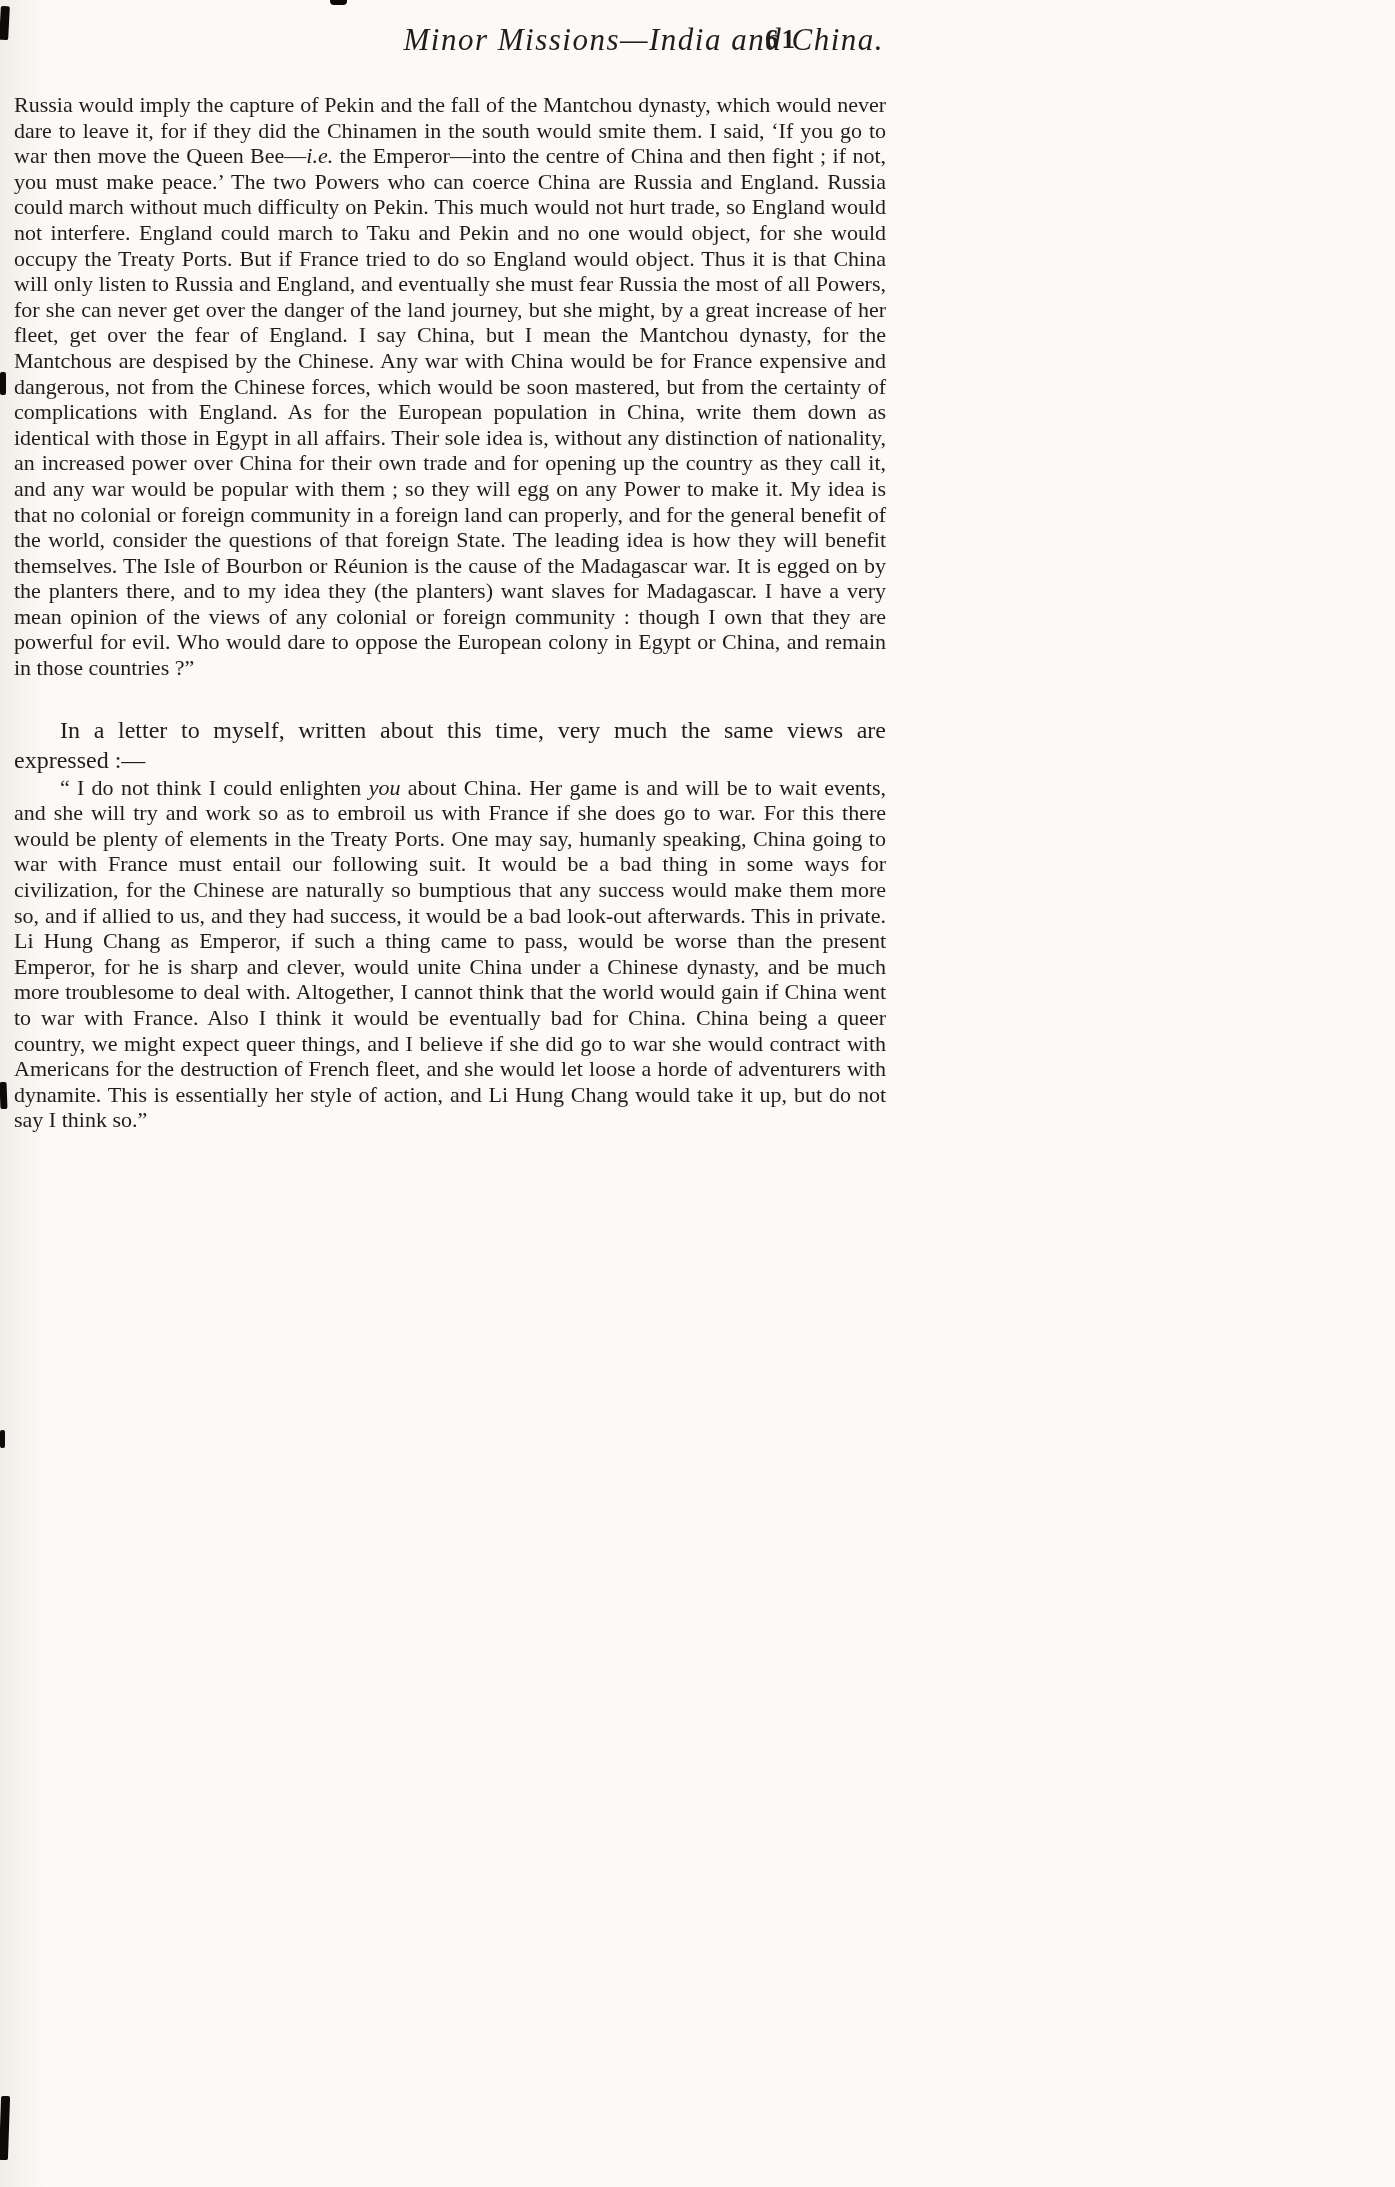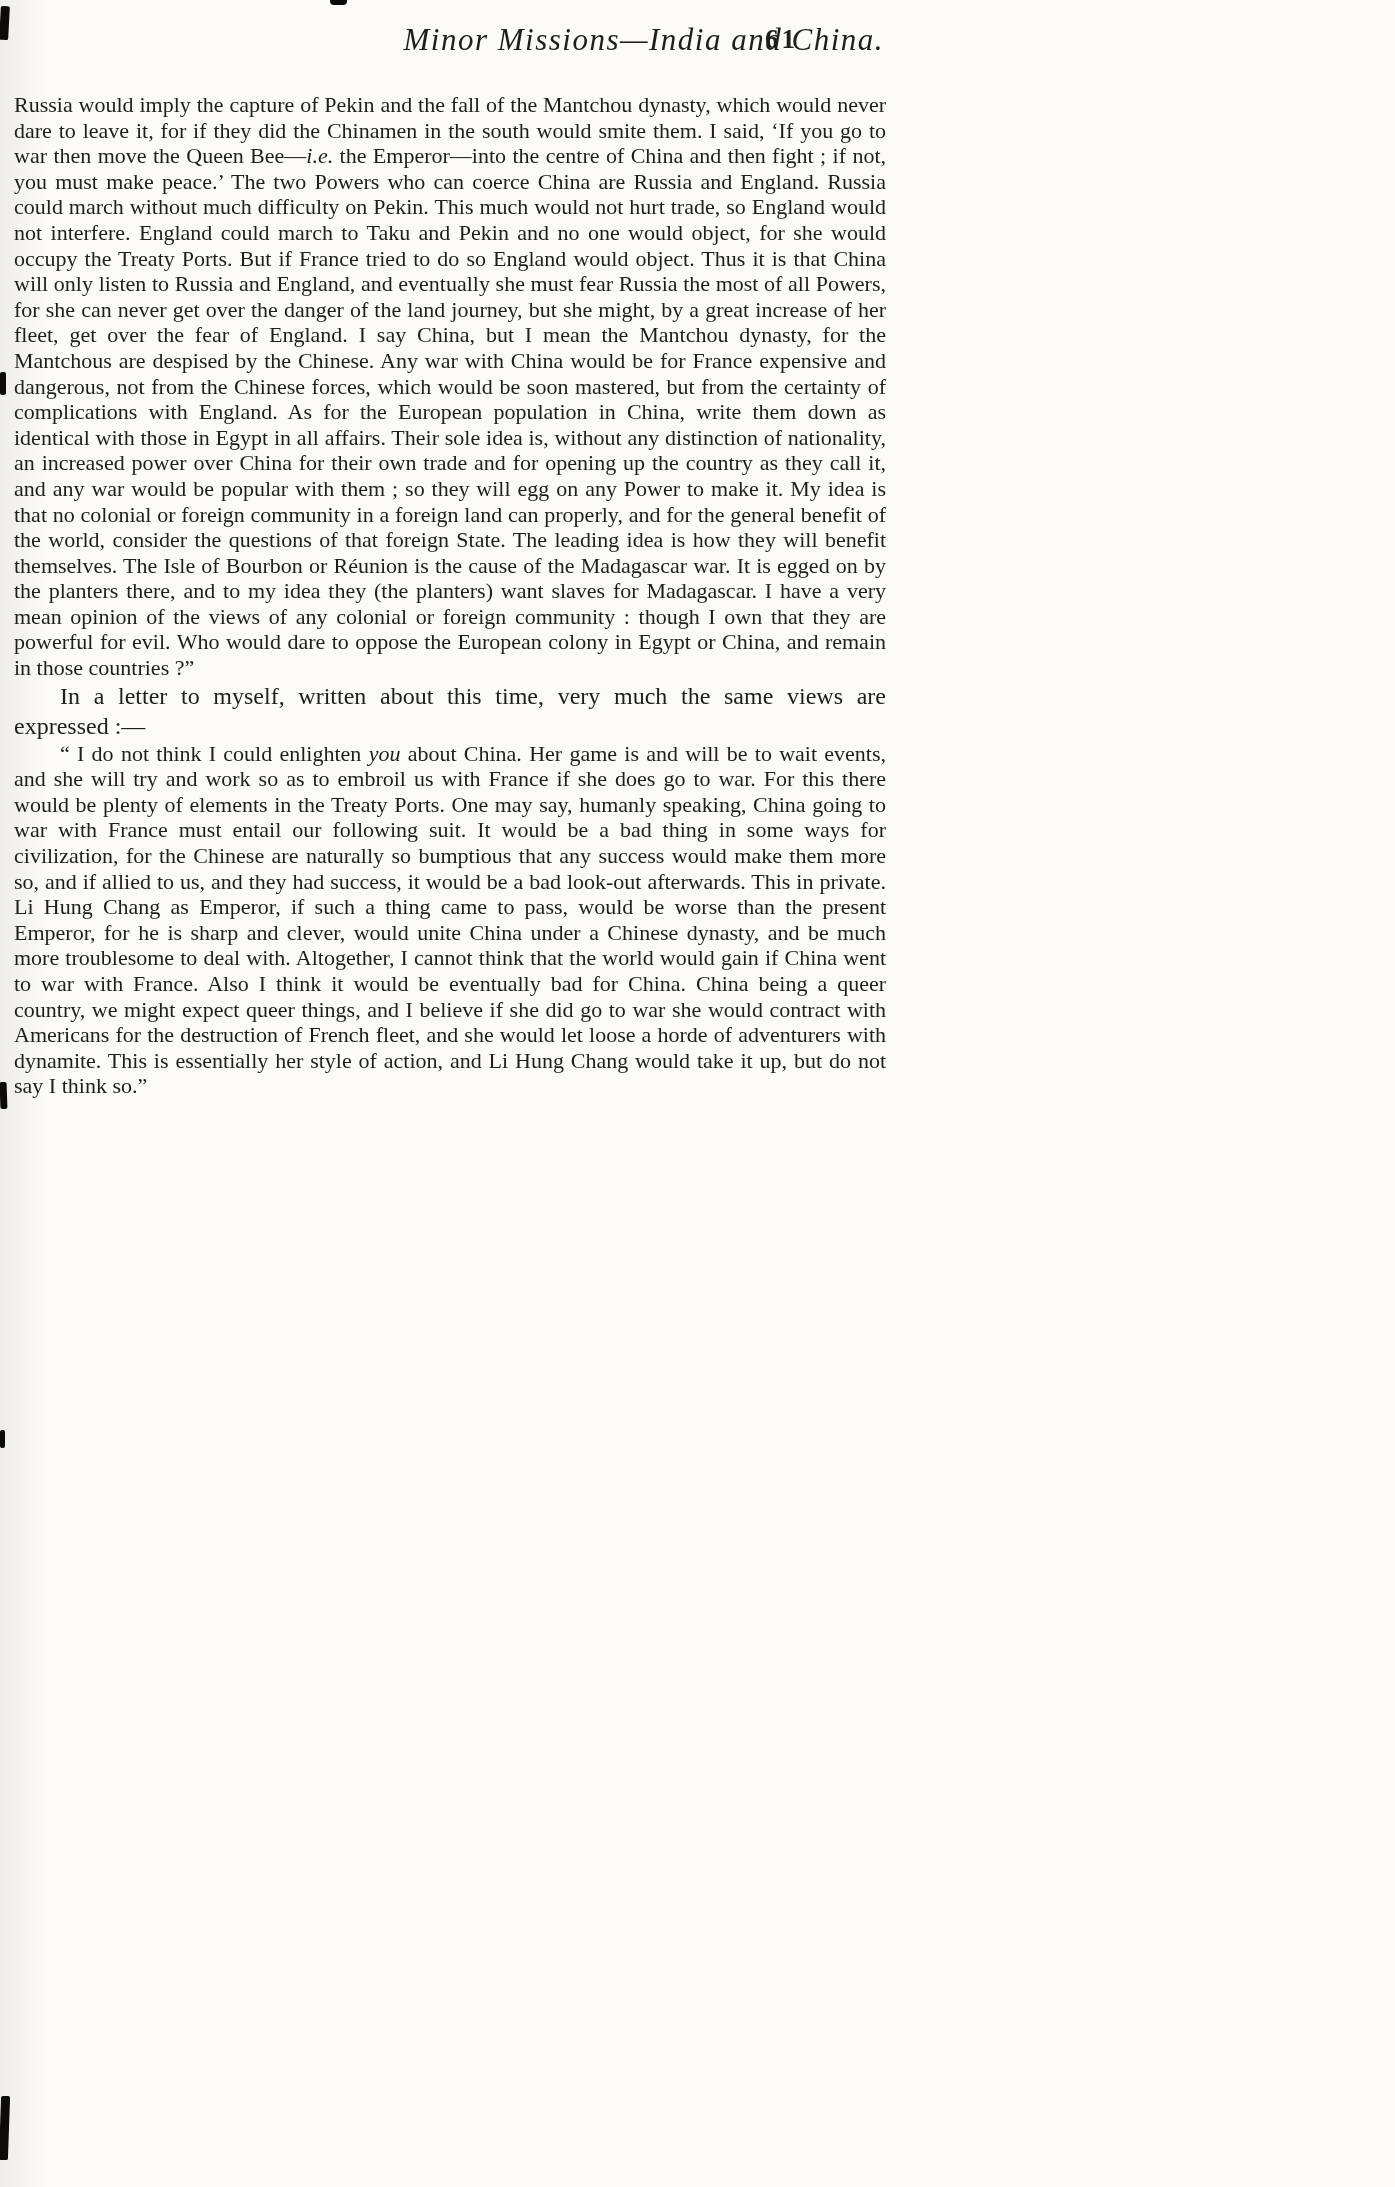--- a/index.html
+++ b/index.html
@@ -53,21 +53,21 @@
   }
   .page-body p.quote{
     font-size:22px;
     line-height:25.6px;
   }
   .page-body p.narrative{
     font-size:24px;
     line-height:30px;
   }
   .page-body p.indent{ text-indent:46px; }
-  .page-body p:nth-child(1){ }
+  .page-body p:nth-child(1){ margin-bottom:34px; }
   .page-body p:nth-child(2){ }
   .page-body p:nth-child(3){ margin-bottom:30px; }
   .page-body i{ font-style:italic; }
   
   .artifact{
     position:absolute;
     background:#0c0b0a;
     border-radius:2px;
   }
   .a1{ left:0; top:6;    top:6px;    width:9px;  height:34px; transform:rotate(3deg); }

